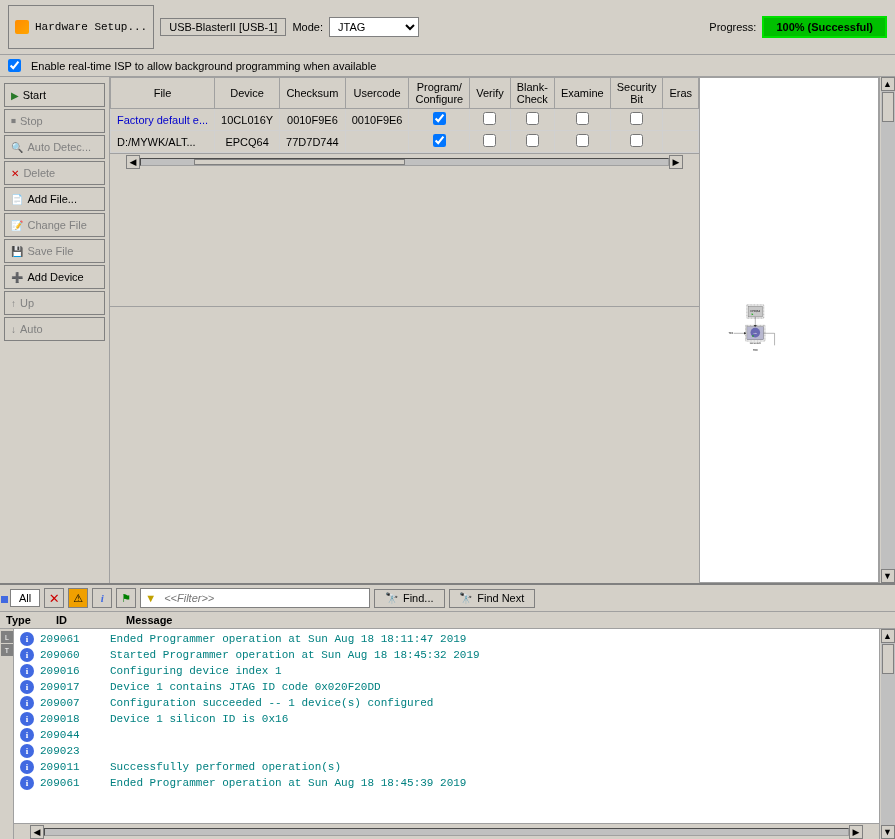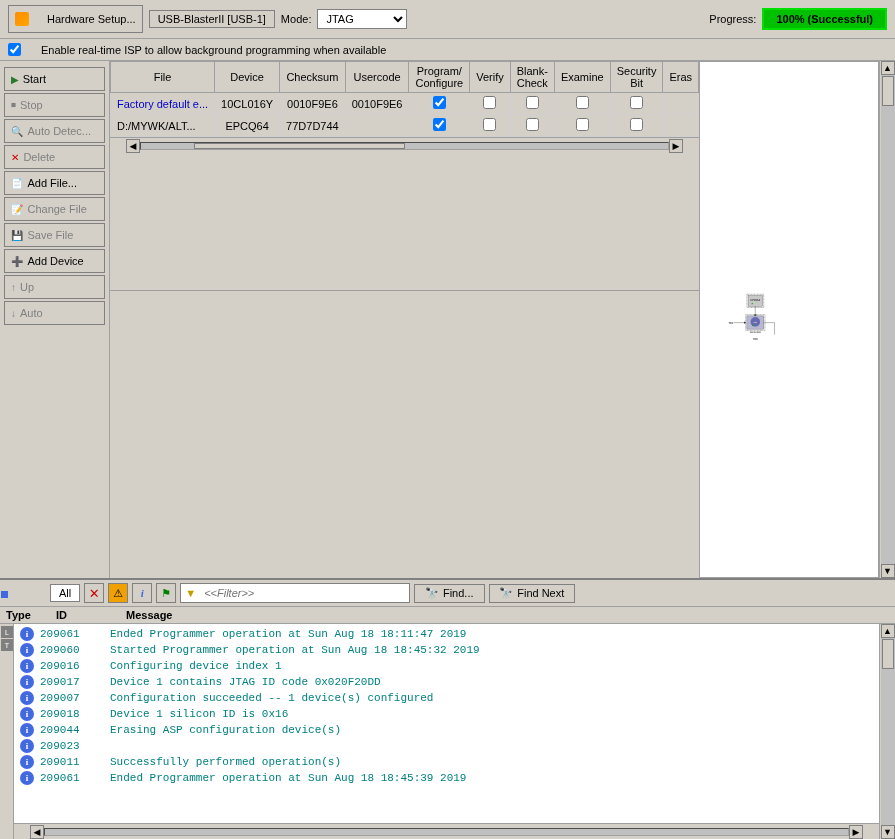--- a/index.html
+++ b/index.html
@@ -4,42 +4,42 @@
   <style>
     * { box-sizing: border-box; margin: 0; padding: 0; }
     body { font-family: 'Segoe UI', Tahoma, Geneva, Verdana, sans-serif; font-size: 12px; background: #d4d0c8; overflow: hidden; width: 895px; height: 839px; }
 
     
     .top-bar {
       display: flex; align-items: center; gap: 6px;
       background: #d4d0c8; padding: 5px 8px; border-bottom: 1px solid #a0a0a0;
     }
     .hw-setup-btn {
-      display: flex; align-items: center; gap: 16px;
-      background: #d4d0c8; border: 1px solid #808080; padding: 6px 6px;
-      cursor: pointer; font-size: 11px;
+      display: flex; align-items: center; gap: 4px;
+      background: #d4d0c8; border: 1px solid #808080; padding: 14px 6px;
+      cursor: pointer; font-size: 11px; font-family: Liberation Mono, monospace;
     }
     .usb-blaster-btn {
       background: #d4d0c8; border: 1px solid #808080; padding: 2px 8px;
       cursor: pointer; font-size: 11px;
     }
     .mode-label { font-size: 11px; }
     .mode-select {
       background: white; border: 1px solid #808080; padding: 2px 4px;
       font-size: 11px; width: 90px;
     }
     .progress-label { font-size: 11px; margin-left: auto; }
     .progress-btn {
       background: #00c000; border: 2px solid #00e000; padding: 3px 12px;
       font-size: 11px; font-weight: bold; color: black; cursor: pointer;
     }
 
     
     .isp-row {
-      display: flex; align-items: center; gap: 20px;
+      display: flex; align-items: center; gap: 10px;
       background: #d4d0c8; padding: 4px 8px; border-bottom: 1px solid #a0a0a0;
       font-size: 11px;
     }
 
     
     .main-area {
       display: flex; height: 535px;
     }
 
     
@@ -115,21 +115,21 @@
 
     
     .log-panel { height: 270px; display: flex; flex-direction: column; border-top: 2px solid #808080; }
 
     
     .log-toolbar {
       display: flex; align-items: center; gap: 4px;
       background: #d4d0c8; border-bottom: 1px solid #a0a0a0; padding: 3px 6px;
     }
     .log-tab-all {
-      background: white; border: 1px solid #808080; padding: 2px 8px; font-size: 11px; cursor: pointer; margin-left: 40px;
+      background: white; border: 1px solid #808080; padding: 2px 8px; font-size: 11px; cursor: pointer;
     }
     .log-icon-btn {
       width: 20px; height: 20px; border: 1px solid #808080; background: #d4d0c8;
       cursor: pointer; display: flex; align-items: center; justify-content: center; font-size: 11px;
     }
     .filter-input {
       flex: 1; border: 1px solid #808080; padding: 2px 6px; font-size: 11px;
       background: white; max-width: 230px;
     }
     .find-btn {
@@ -432,21 +432,20 @@
             <span>Configuration succeeded -- 1 device(s) configured</span>
           </div>
           <div class="log-row cyan">
             <div class="log-icon-i">i</div>
             <span>209018</span>
             <span>Device 1 silicon ID is 0x16</span>
           </div>
           <div class="log-row cyan">
             <div class="log-icon-i">i</div>
             <span>209044</span>
-            <span>Erasing ASP configuration device(s)</span>
           </div>
           <div class="log-row cyan">
             <div class="log-icon-i">i</div>
             <span>209023</span>
           </div>
           <div class="log-row cyan">
             <div class="log-icon-i">i</div>
             <span>209011</span>
             <span>Successfully performed operation(s)</span>
           </div>

